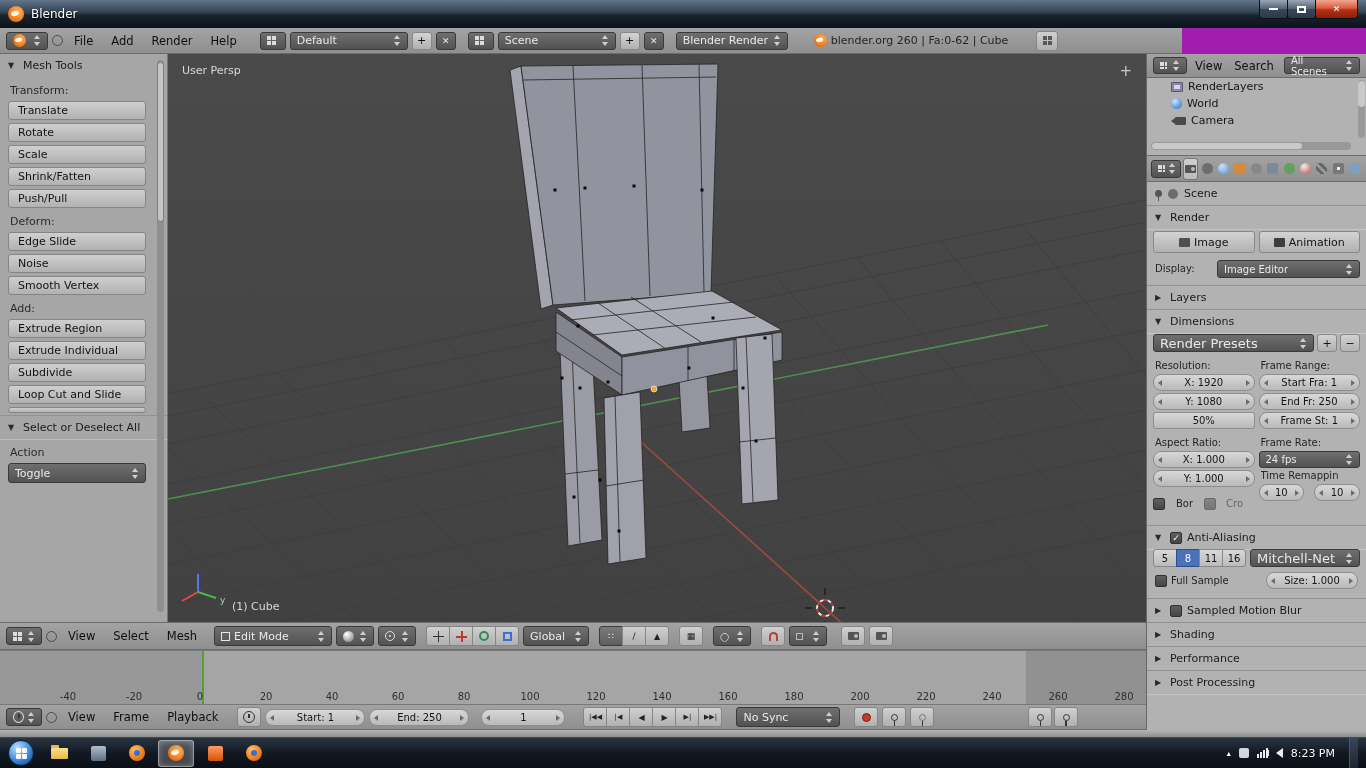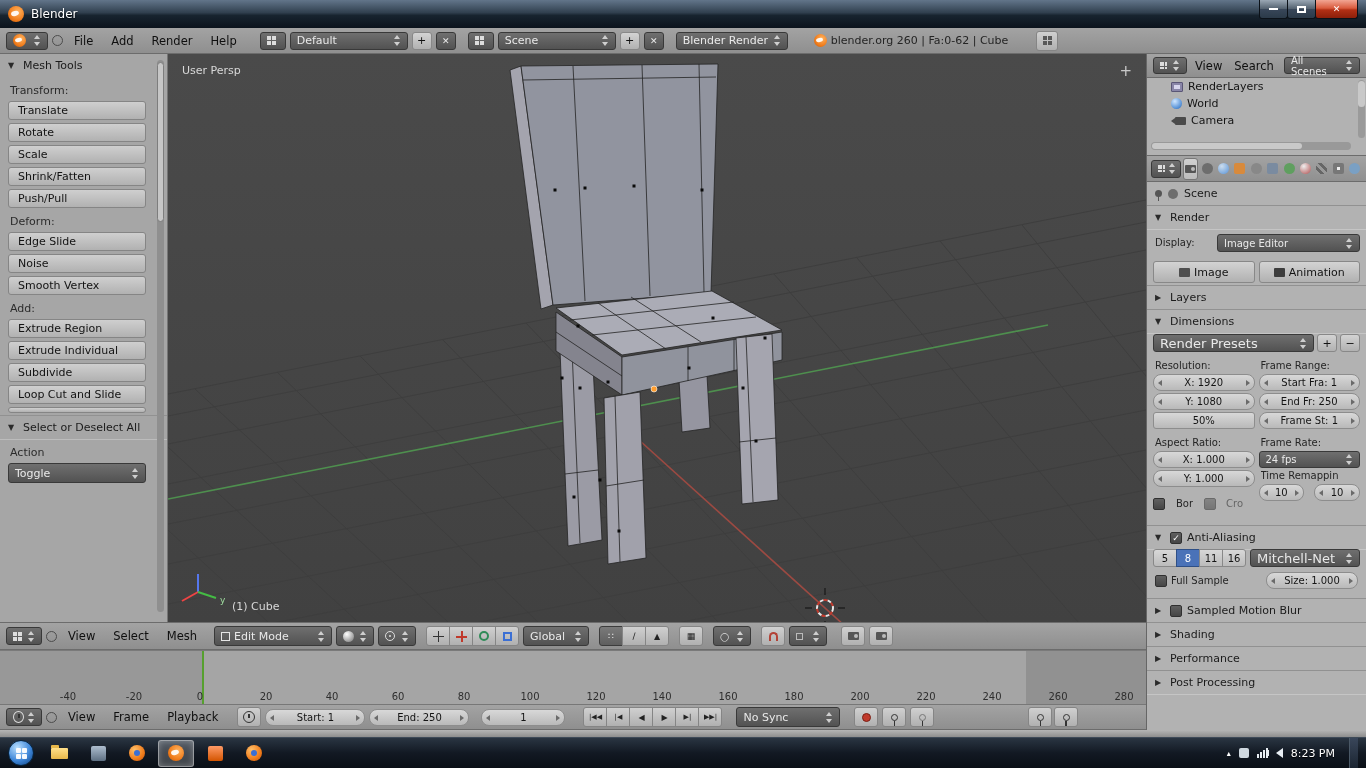--- a/index.html
+++ b/index.html
@@ -177,21 +177,21 @@
         </div>
       <div class="wbtn">
           <span class="ic-max"></span>
         </div>
       <div class="wbtn close">
           <span>✕</span>
         </div>
     </div>
   </div>
 
-  <div class="abs hbar" style="left:0;top:28px;width:1366px;height:26px">
+  <div class="abs hbar" style="left:0;top:28px;width:1182px;height:26px">
     <div class="dd small" style="width:42px">
       <span class="blogo sm"></span>
         <span class="ud"></span>
     </div>
     <span class="ringbtn"></span>
     <span class="menu">File</span>
     <span class="menu">Add</span>
     <span class="menu">Render</span>
     <span class="menu">Help</span>
     <div class="dd small" style="width:26px;margin-left:12px">
@@ -607,35 +607,35 @@
       <div class="row" style="padding:5px 8px;gap:6px">
         <span class="ic-pin"></span>
         <span class="pti" style="background:#6d6d6d;border-radius:50%;width:10px;height:10px"></span>
         <span>Scene</span>
       </div>
 
       <div class="phdr pdiv">
         <span class="tri">▼</span>
         <span>Render</span>
       </div>
+      <div class="row" style="padding:2px 6px;gap:4px">
+        <div class="lbtn" style="flex:1;height:22px">
+          <span class="mini-ic"></span>
+          <span>Image</span>
+        </div>
+        <div class="lbtn" style="flex:1;height:22px">
+          <span class="mini-ic" style="background:#3d3d3d"></span>
+          <span>Animation</span>
+        </div>
+      </div>
       <div class="row" style="padding:5px 6px 7px;gap:6px">
         <span class="lab" style="width:56px">Display:</span>
         <div class="dd small" style="flex:1">
           <span style="font-size:10px">Image Editor</span>
             <span class="ud"></span>
-        </div>
-      </div>
-      <div class="row" style="padding:2px 6px;gap:4px">
-        <div class="lbtn" style="flex:1;height:22px">
-          <span class="mini-ic"></span>
-          <span>Image</span>
-        </div>
-        <div class="lbtn" style="flex:1;height:22px">
-          <span class="mini-ic" style="background:#3d3d3d"></span>
-          <span>Animation</span>
         </div>
       </div>
 
       <div class="phdr pdiv">
         <span class="tri">▶</span>
         <span>Layers</span>
       </div>
 
       <div class="phdr pdiv">
         <span class="tri">▼</span>

